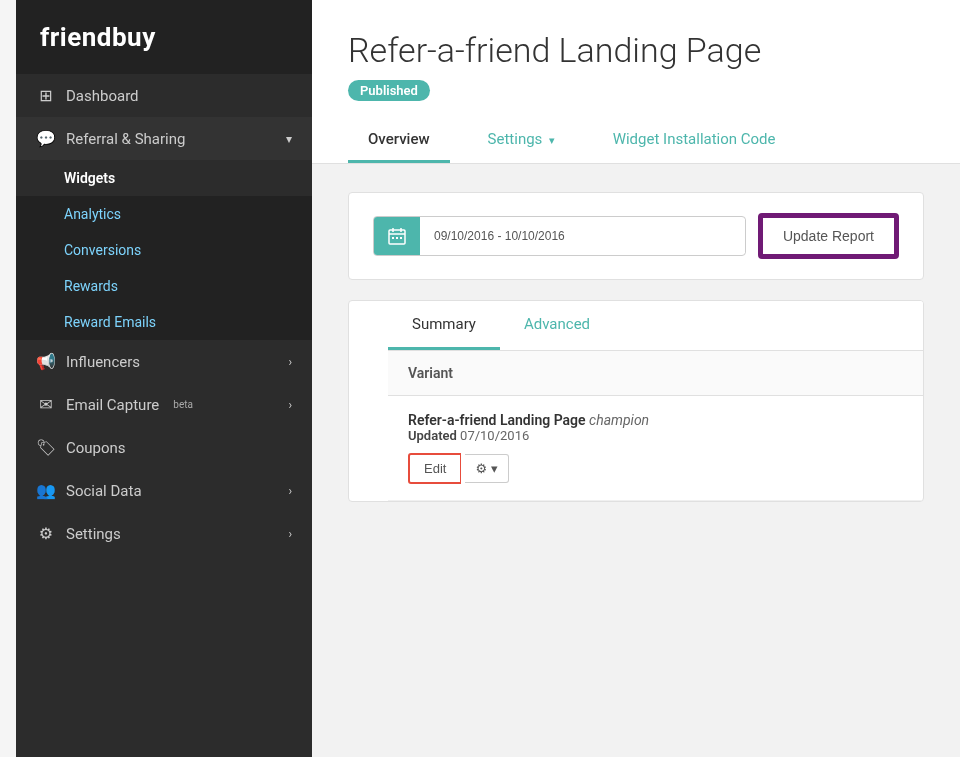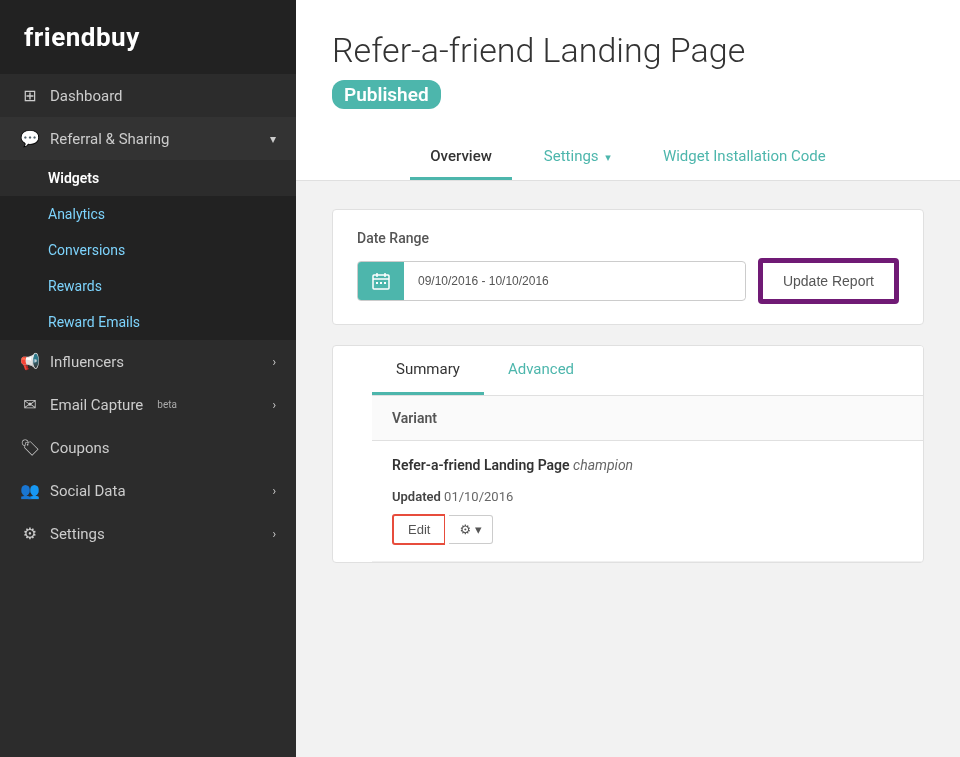--- a/index.html
+++ b/index.html
@@ -8,20 +8,21 @@
     
     .sidebar {
       width: 296px;
       min-width: 296px;
       background: #2c2c2c;
       color: #ccc;
       display: flex;
       flex-direction: column;
       height: 100%;
       overflow-y: auto;
+      margin-left: 16px;
     }
     .sidebar-logo {
       padding: 22px 24px;
       font-size: 26px;
       font-weight: 700;
       color: #fff;
       background: #222;
       letter-spacing: 0.5px;
     }
     .sidebar-item {
@@ -76,31 +77,30 @@
     .page-title {
       font-size: 34px;
       font-weight: 300;
       color: #333;
       margin-bottom: 10px;
     }
     .status-badge {
       display: inline-block;
       background: #4db6ac;
       color: #fff;
-      font-size: 19px;
+      font-size: 13px;
       font-weight: 600;
       padding: 3px 12px;
       border-radius: 12px;
-      margin-bottom: 18px;
+      margin-bottom: 9px;
     }
     .main-tabs {
       display: flex;
-      gap: 12px;
+      gap: 18px;
       margin-top: 8px;
-      justify-content: center;
     }
     .main-tab {
       padding: 12px 20px;
       font-size: 15px;
       cursor: pointer;
       color: #555;
       border-bottom: 3px solid transparent;
       text-decoration: none;
     }
     .main-tab.active {
@@ -213,21 +213,21 @@
       color: #555;
     }
     .variant-row {
       padding: 16px 20px;
       border-bottom: 1px solid #f0f0f0;
     }
     .variant-name {
       font-size: 14px;
       font-weight: 600;
       color: #333;
-      margin-bottom: 16px;
+      margin-bottom: 0;
     }
     .variant-name em {
       font-weight: 400;
       color: #666;
       font-style: italic;
     }
     .variant-updated {
       font-size: 13px;
       color: #666;
       margin-bottom: 10px;
@@ -330,21 +330,20 @@
         <span>Settings</span>
         <span class="chevron-down">▾</span>
       </a>
       <a class="main-tab teal">Widget Installation Code</a>
     </nav>
   </div>
 
   <div class="content-area">
 
     <div class="date-range-section">
-      <div class="date-range-label">Date Range</div>
       <div class="date-range-row">
         <div class="date-input-wrapper">
           <div class="date-icon-box">
             <svg width="18" height="18" viewBox="0 0 18 18" fill="none" xmlns="http://www.w3.org/2000/svg">
               <rect x="1" y="3" width="16" height="14" rx="1" stroke="white" stroke-width="1.5" fill="none"></rect>
               <line x1="1" y1="7" x2="17" y2="7" stroke="white" stroke-width="1.5"></line>
               <line x1="5" y1="1" x2="5" y2="5" stroke="white" stroke-width="1.5"></line>
               <line x1="13" y1="1" x2="13" y2="5" stroke="white" stroke-width="1.5"></line>
               <rect x="4" y="10" width="2" height="2" fill="white"></rect>
               <rect x="8" y="10" width="2" height="2" fill="white"></rect>
@@ -363,21 +362,21 @@
         <div class="sub-tab teal">Advanced</div>
       </div>
       <div class="table-header-row">Variant</div>
       <div class="variant-row">
         <div class="variant-name">
           <span>Refer-a-friend Landing Page</span>
           <em> <span>champion</span></em>
         </div>
         <div class="variant-updated">
           <strong>Updated</strong>
-          <span>01/10/2016</span>
+          <span>07/10/2016</span>
         </div>
         <div class="variant-actions">
           <button class="edit-btn">Edit</button>
           <button class="gear-btn">
             <span>⚙</span>
             <span>▾</span>
           </button>
         </div>
       </div>
     </div>

